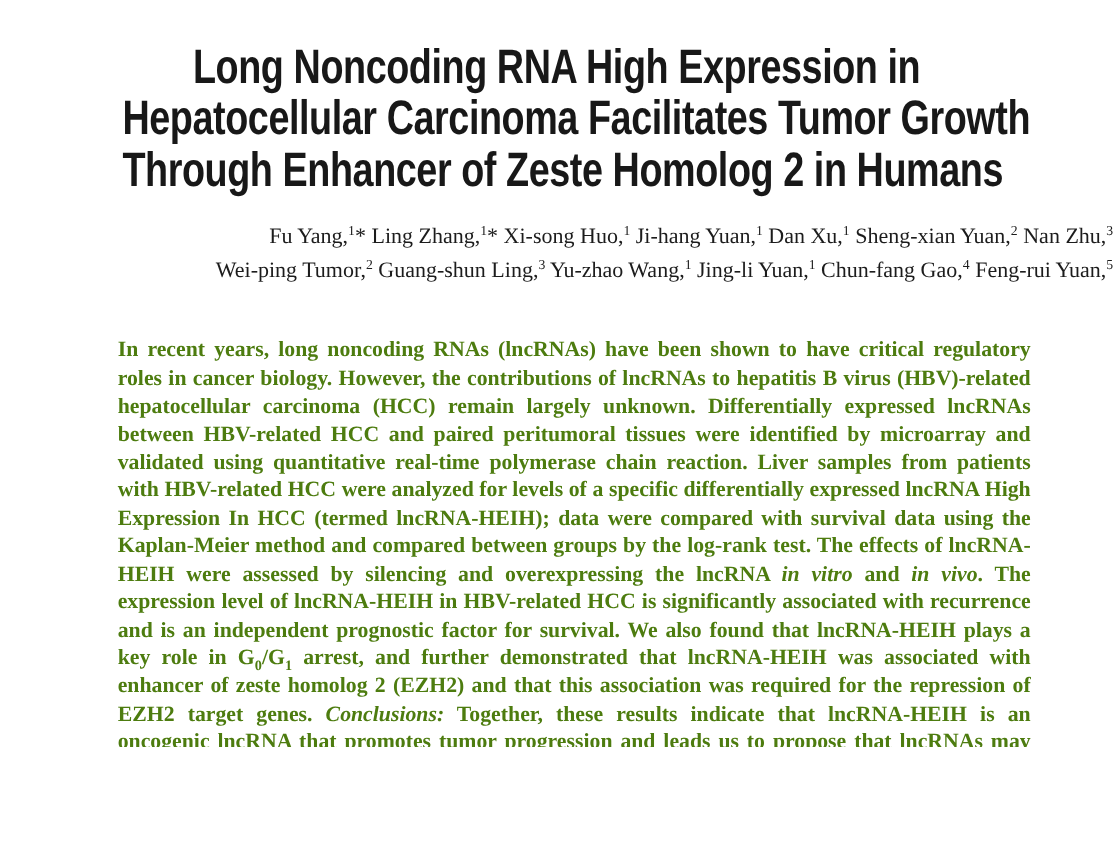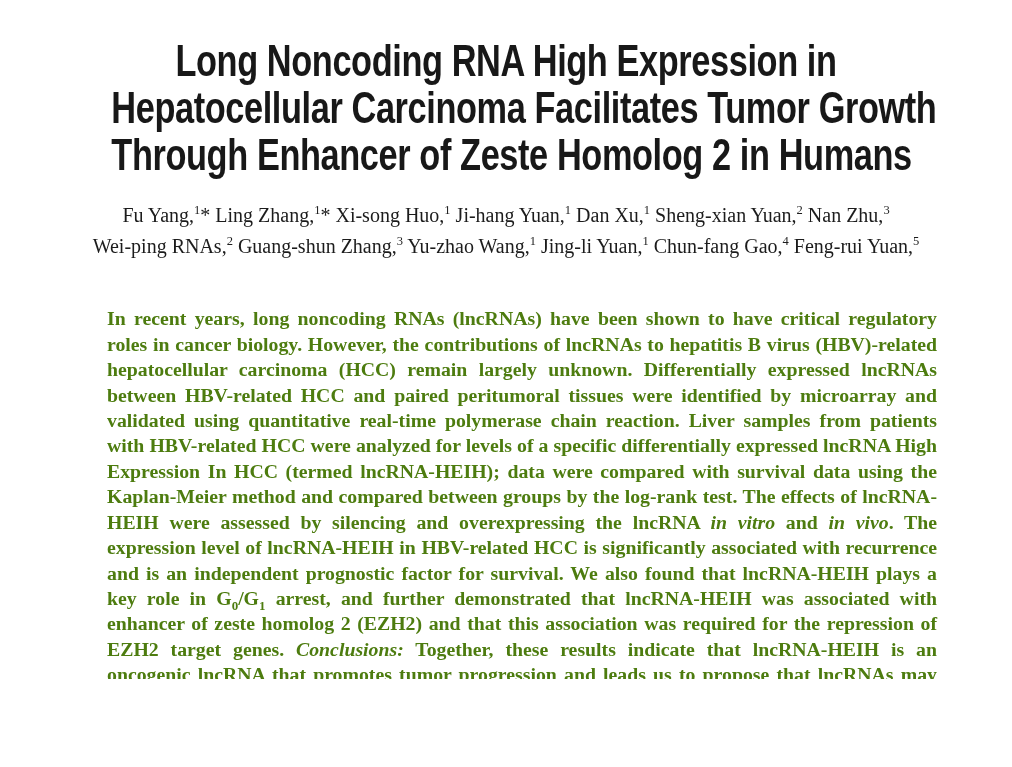--- a/index.html
+++ b/index.html
@@ -29,21 +29,21 @@
     line-height: 47px;
     letter-spacing: -0.5px;
     white-space: nowrap;
     transform: scaleX(0.78);
     transform-origin: 50% 50%;
     color: #181818;
   }
   
   .authors-block {
     margin-top: 22px;
-    text-align: center;
+    text-align: right;
     font-size: 20px;
     line-height: 31px;
     color: #1c1c1c;
   }
   .author-line { display: block; }
   .authors-block sup {
     font-size: 12.5px;
     line-height: 0;
     vertical-align: super;
   }
@@ -78,20 +78,20 @@
 <div class="page">
 
   <h1 class="title-block">
     <span class="title-line">Long Noncoding RNA High Expression in</span>
     <span class="title-line">Hepatocellular Carcinoma Facilitates Tumor Growth</span>
     <span class="title-line">Through Enhancer of Zeste Homolog 2 in Humans</span>
   </h1>
 
   <div class="authors-block">
     <span class="author-line"><span>Fu Yang,</span><sup>1</sup><span>* Ling Zhang,</span><sup>1</sup><span>* Xi-song Huo,</span><sup>1</sup><span> Ji-hang Yuan,</span><sup>1</sup><span> Dan Xu,</span><sup>1</sup><span> Sheng-xian Yuan,</span><sup>2</sup><span> Nan Zhu,</span><sup>3</sup></span>
-    <span class="author-line"><span>Wei-ping RNAs,</span><sup>2</sup><span> Guang-shun Zhang,</span><sup>3</sup><span> Yu-zhao Wang,</span><sup>1</sup><span> Jing-li Yuan,</span><sup>1</sup><span> Chun-fang Gao,</span><sup>4</sup><span> Feng-rui Yuan,</span><sup>5</sup></span>
+    <span class="author-line"><span>Wei-ping Tumor,</span><sup>2</sup><span> Guang-shun Ling,</span><sup>3</sup><span> Yu-zhao Wang,</span><sup>1</sup><span> Jing-li Yuan,</span><sup>1</sup><span> Chun-fang Gao,</span><sup>4</sup><span> Feng-rui Yuan,</span><sup>5</sup></span>
   </div>
 
   <div class="abstract-section">
     <p class="abstract-text"><span>In recent years, long noncoding RNAs (lncRNAs) have been shown to have critical regulatory roles in cancer biology. However, the contributions of lncRNAs to hepatitis B virus (HBV)-related hepatocellular carcinoma (HCC) remain largely unknown. Differentially expressed lncRNAs between HBV-related HCC and paired peritumoral tissues were identified by microarray and validated using quantitative real-time polymerase chain reaction. Liver samples from patients with HBV-related HCC were analyzed for levels of a specific differentially expressed lncRNA High Expression In HCC (termed lncRNA-HEIH); data were compared with survival data using the Kaplan-Meier method and compared between groups by the log-rank test. The effects of lncRNA-HEIH were assessed by silencing and overexpressing the lncRNA </span><i>in vitro</i><span> and </span><i>in vivo</i><span>. The expression level of lncRNA-HEIH in HBV-related HCC is significantly associated with recurrence and is an independent prognostic factor for survival. We also found that lncRNA-HEIH plays a key role in G</span><sub>0</sub><span>/G</span><sub>1</sub><span> arrest, and further demonstrated that lncRNA-HEIH was associated with enhancer of zeste homolog 2 (EZH2) and that this association was required for the repression of EZH2 target genes. </span><i>Conclusions:</i><span> Together, these results indicate that lncRNA-HEIH is an oncogenic lncRNA that promotes tumor progression and leads us to propose that lncRNAs may serve as key regulatory hubs in HCC progression. (</span><span class="sc">Hepatology</span><span> 2011;54:1679–1689)</span></p>
   </div>
 
 </div>
 
 </body></html>

